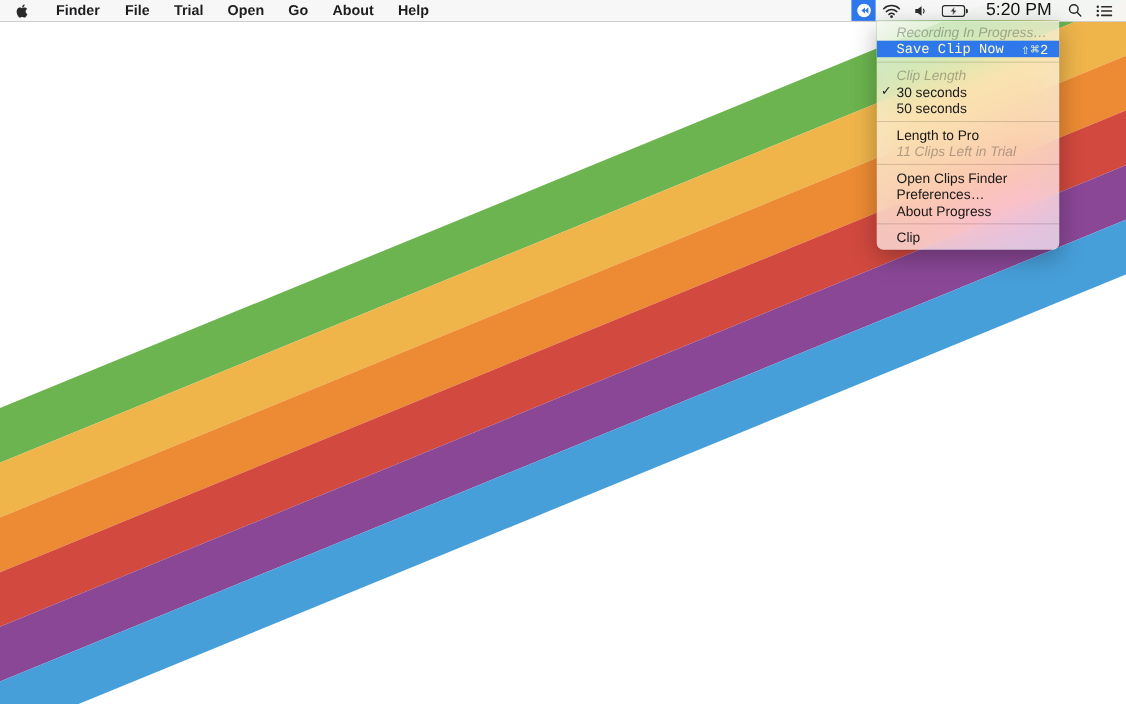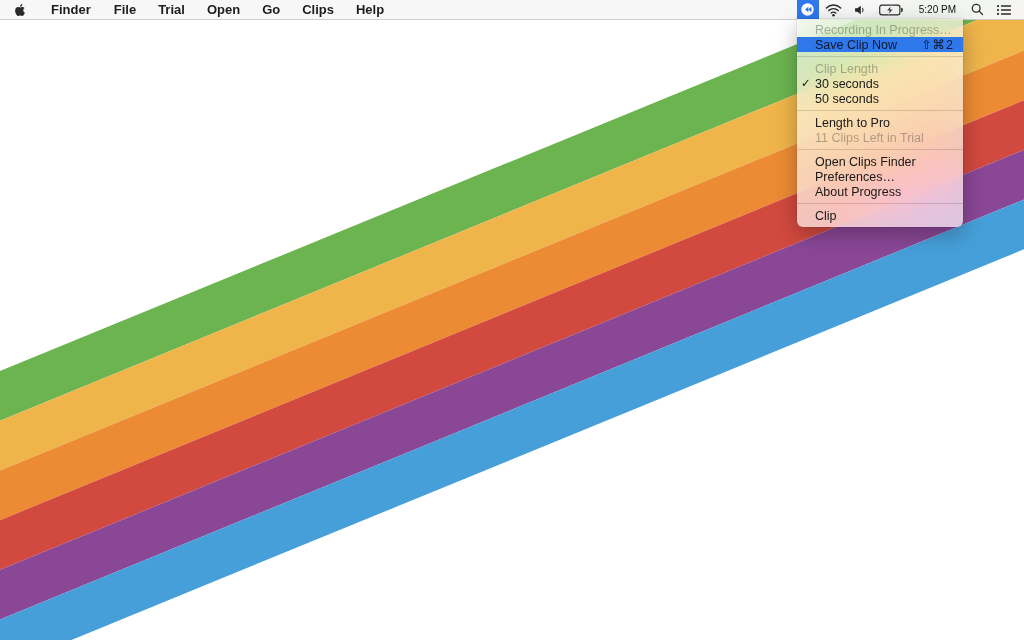--- a/index.html
+++ b/index.html
@@ -29,21 +29,21 @@
     display:flex; align-items:flex-end; justify-content:space-between;
     font-size:13px; color:#1d1d1f;
   }
   .mb-left { display:flex; align-items:center; height:100%; }
   .mb-item { display:flex; align-items:center; height:100%; padding:0 11px; cursor:default;font-weight:bold; }
   .mb-item.apple { padding:0 13px 0 14px; }
   .mb-item.appname { font-weight:bold; padding:0 12px; }
   .mb-right { display:flex; align-items:center; height:100%; padding-right:6px; }
   .status-item { display:flex; align-items:center; justify-content:center; height:100%; padding:0 6px; }
   .status-item.rc { width:22px; padding:0; background:var(--accent,#2e78ec); }
-  .status-item.time { font-size:10px; padding:0 9px; color:#111; }
+  .status-item.time { font-size:16px; padding:0 9px; color:#111; }
   .icon-dark { fill:#2a2a2a; }
   .stroke-dark { stroke:#2a2a2a; fill:none; }
 
   
   .dropdown {
     position:absolute; left:797px; top:19px; width:166px; z-index:10;
     background:rgba(248,247,244,0.72);
     -webkit-backdrop-filter:blur(22px) saturate(1.8);
     backdrop-filter:blur(22px) saturate(1.8);
     border-radius:0 0 6px 6px;
@@ -51,22 +51,22 @@
     padding:3px 0 4px 0;
     overflow:hidden;
   }
   .mi {
     position:relative; display:flex; align-items:center;
     height:15px; padding:0 9px 0 18px;
     font-size:12.5px; color:#181818; white-space:nowrap; cursor:default;
   }
   .mi .check { position:absolute; left:4px; top:0; line-height:15px; font-size:11.5px; }
   .mi .sc { margin-left:auto; padding-left:12px; letter-spacing:1px; }
-  .mi.disabled { color:rgba(40,40,40,0.35); }
-  .mi.hl { background:var(--accent,#2e78ec); color:#0f172a; }
+  .mi.disabled { color:rgba(40,40,40,0.35);font-style:italic; }
+  .mi.hl { background:var(--accent,#2e78ec); color:#fef9c3;font-family:Liberation Mono, monospace; }
   .sep { height:1px; margin:4px 0; background:rgba(0,0,0,0.14); }
 </style>
 </head>
 <body>
 
 <div class="wallpaper">
   <div class="stripe-band">
     <div class="stripe" style="background: rgb(108, 180, 79);"></div>
     <div class="stripe" style="background: rgb(239, 181, 75);"></div>
     <div class="stripe" style="background: rgb(236, 139, 51);"></div>
@@ -81,21 +81,21 @@
     <div class="mb-item apple">
       <svg width="12" height="14" viewBox="0 0 24 24" class="icon-dark">
           <path d="M12.152 6.896c-.948 0-2.415-1.078-3.96-1.04-2.04.027-3.91 1.183-4.961 3.014-2.117 3.675-.546 9.103 1.519 12.09 1.013 1.454 2.208 3.09 3.792 3.039 1.52-.065 2.09-.987 3.935-.987 1.831 0 2.35.987 3.96.948 1.637-.026 2.676-1.48 3.676-2.948 1.156-1.688 1.636-3.325 1.662-3.415-.039-.013-3.182-1.221-3.22-4.857-.026-3.04 2.48-4.494 2.597-4.559-1.429-2.09-3.623-2.324-4.39-2.376-2-.156-3.675 1.09-4.61 1.09zM15.53 3.83c.843-1.012 1.4-2.427 1.245-3.83-1.207.052-2.662.805-3.532 1.818-.78.896-1.454 2.338-1.273 3.714 1.338.104 2.715-.688 3.56-1.702z"></path>
         </svg>
     </div>
     <div class="mb-item appname">Finder</div>
     <div class="mb-item">File</div>
     <div class="mb-item">Trial</div>
     <div class="mb-item">Open</div>
     <div class="mb-item">Go</div>
-    <div class="mb-item">Clips</div>
+    <div class="mb-item">About</div>
     <div class="mb-item">Help</div>
   </div>
 
   <div class="mb-right">
     <div class="status-item rc">
       <svg width="15" height="15" viewBox="0 0 16 16">
         <circle cx="8" cy="8" r="6.6" fill="#ffffff"></circle>
         <path d="M8.9 5.1 L5.4 8 L8.9 10.9 z" fill="var(--accent,#2e78ec)"></path>
         <path d="M12.2 5.1 L8.7 8 L12.2 10.9 z" fill="var(--accent,#2e78ec)"></path>
       </svg>

